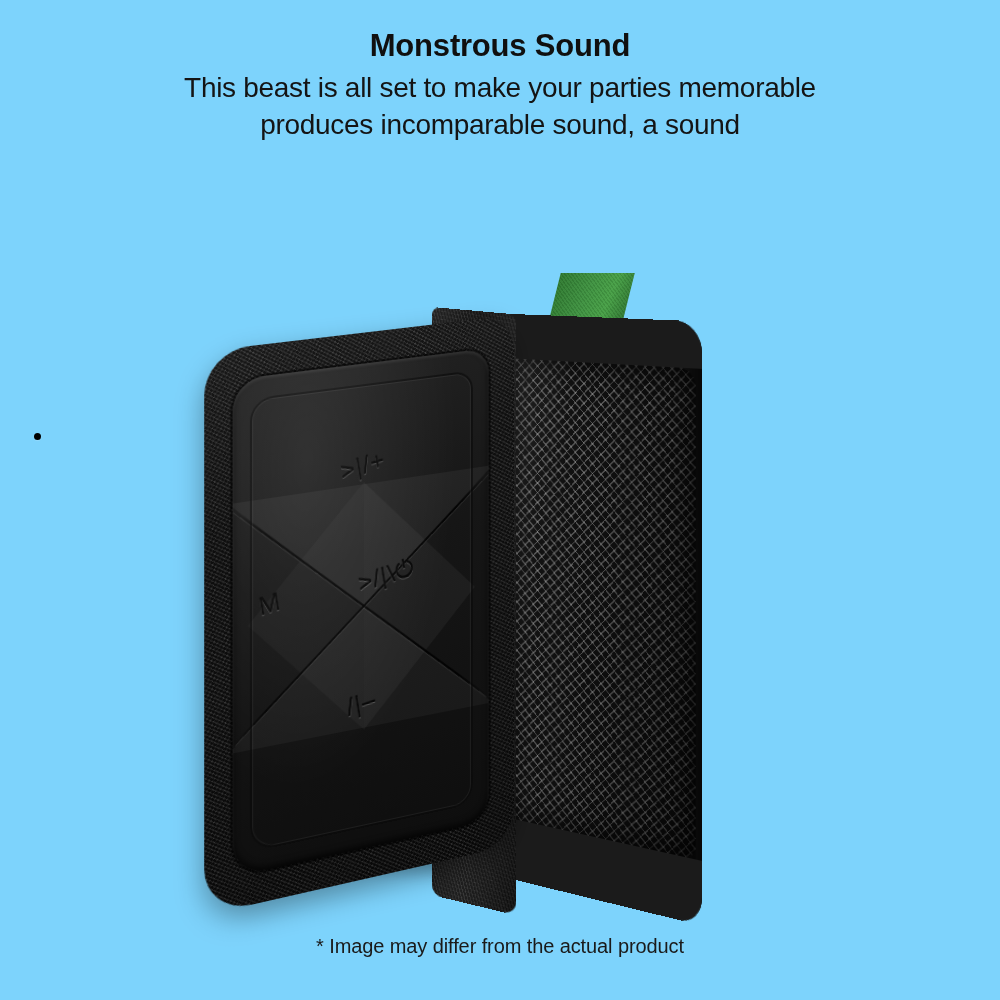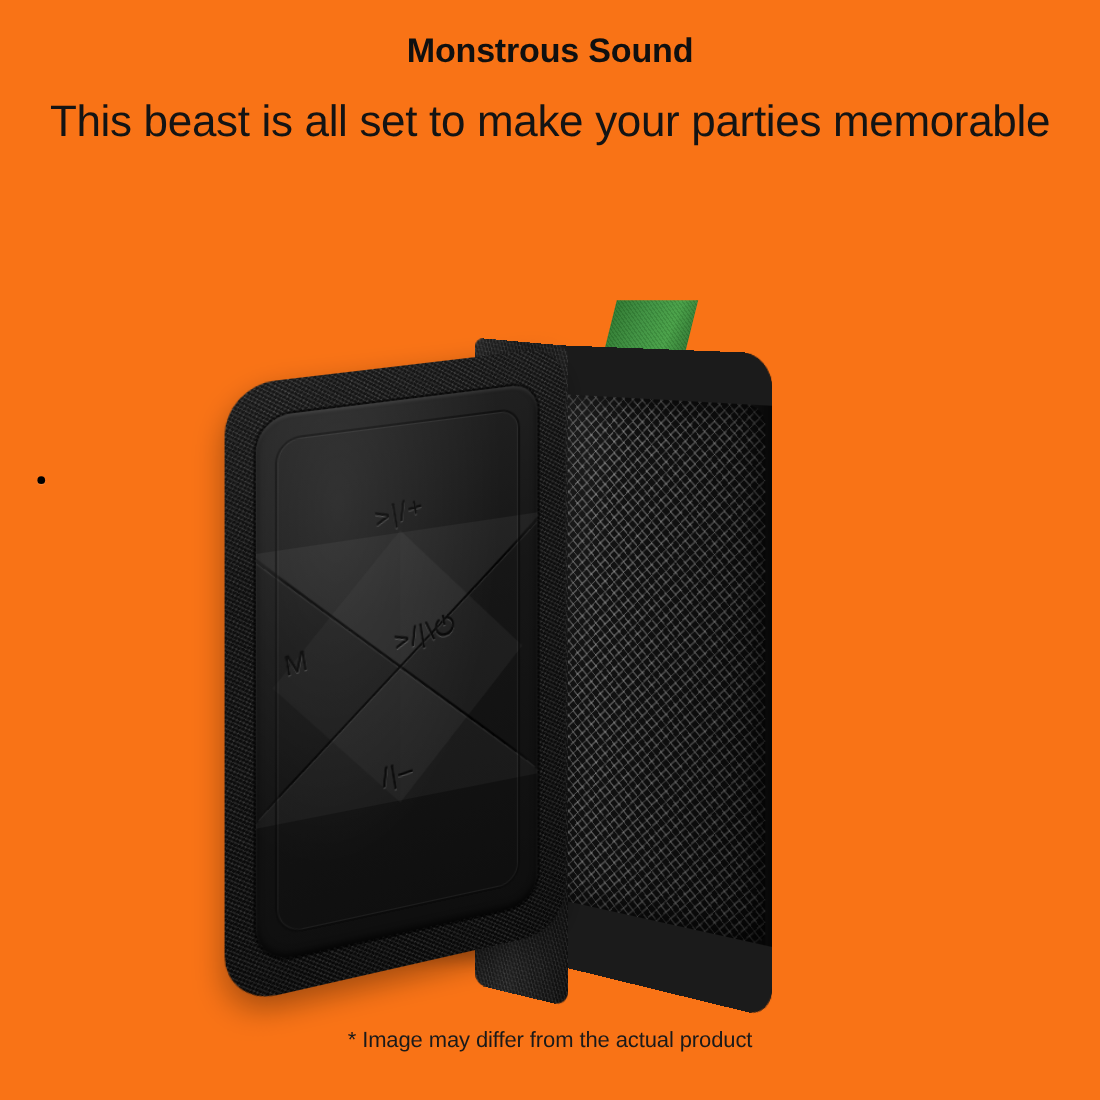--- a/index.html
+++ b/index.html
@@ -7,41 +7,41 @@
   html, body {
     width:1000px; height:1000px;
     background:#ffffff;
     font-family:"Liberation Sans", sans-serif;
     overflow:hidden;
   }
 
   .page {
     position:relative;
     width:1000px; height:1000px;
-    background:#f97316;
+    background:#7dd3fc;
   }
 
   
   .copy-block {
     position:absolute;
     top:28px; left:0; width:1000px;
     text-align:center;
   }
 
   .headline {
     font-size:31px;
     font-weight:bold;
     color:#101010;
     letter-spacing:-0.2px;
     line-height:1.18;
   }
 
   .body-copy {
-    margin-top:20px;
-    font-size:40px;
+    margin-top:4px;
+    font-size:28px;
     font-weight:400;
     color:#141414;
     line-height:1.33;
     letter-spacing:-0.3px;
   }
   .body-copy .ln { display:block; }
 
   
   .disclaimer {
     position:absolute;
@@ -275,20 +275,21 @@
 </head>
 <body>
 
 <div class="page">
 
   <div class="copy-block">
     <div class="headline">Monstrous Sound</div>
 
     <div class="body-copy">
       <span class="ln">This beast is all set to make your parties memorable</span>
+      <span class="ln">produces incomparable sound, a sound</span>
     </div>
   </div>
 
   <div class="product-stage">
 
     <div class="contact-shadow"></div>
 
     <div class="strap"></div>
 
     <div class="speaker">

